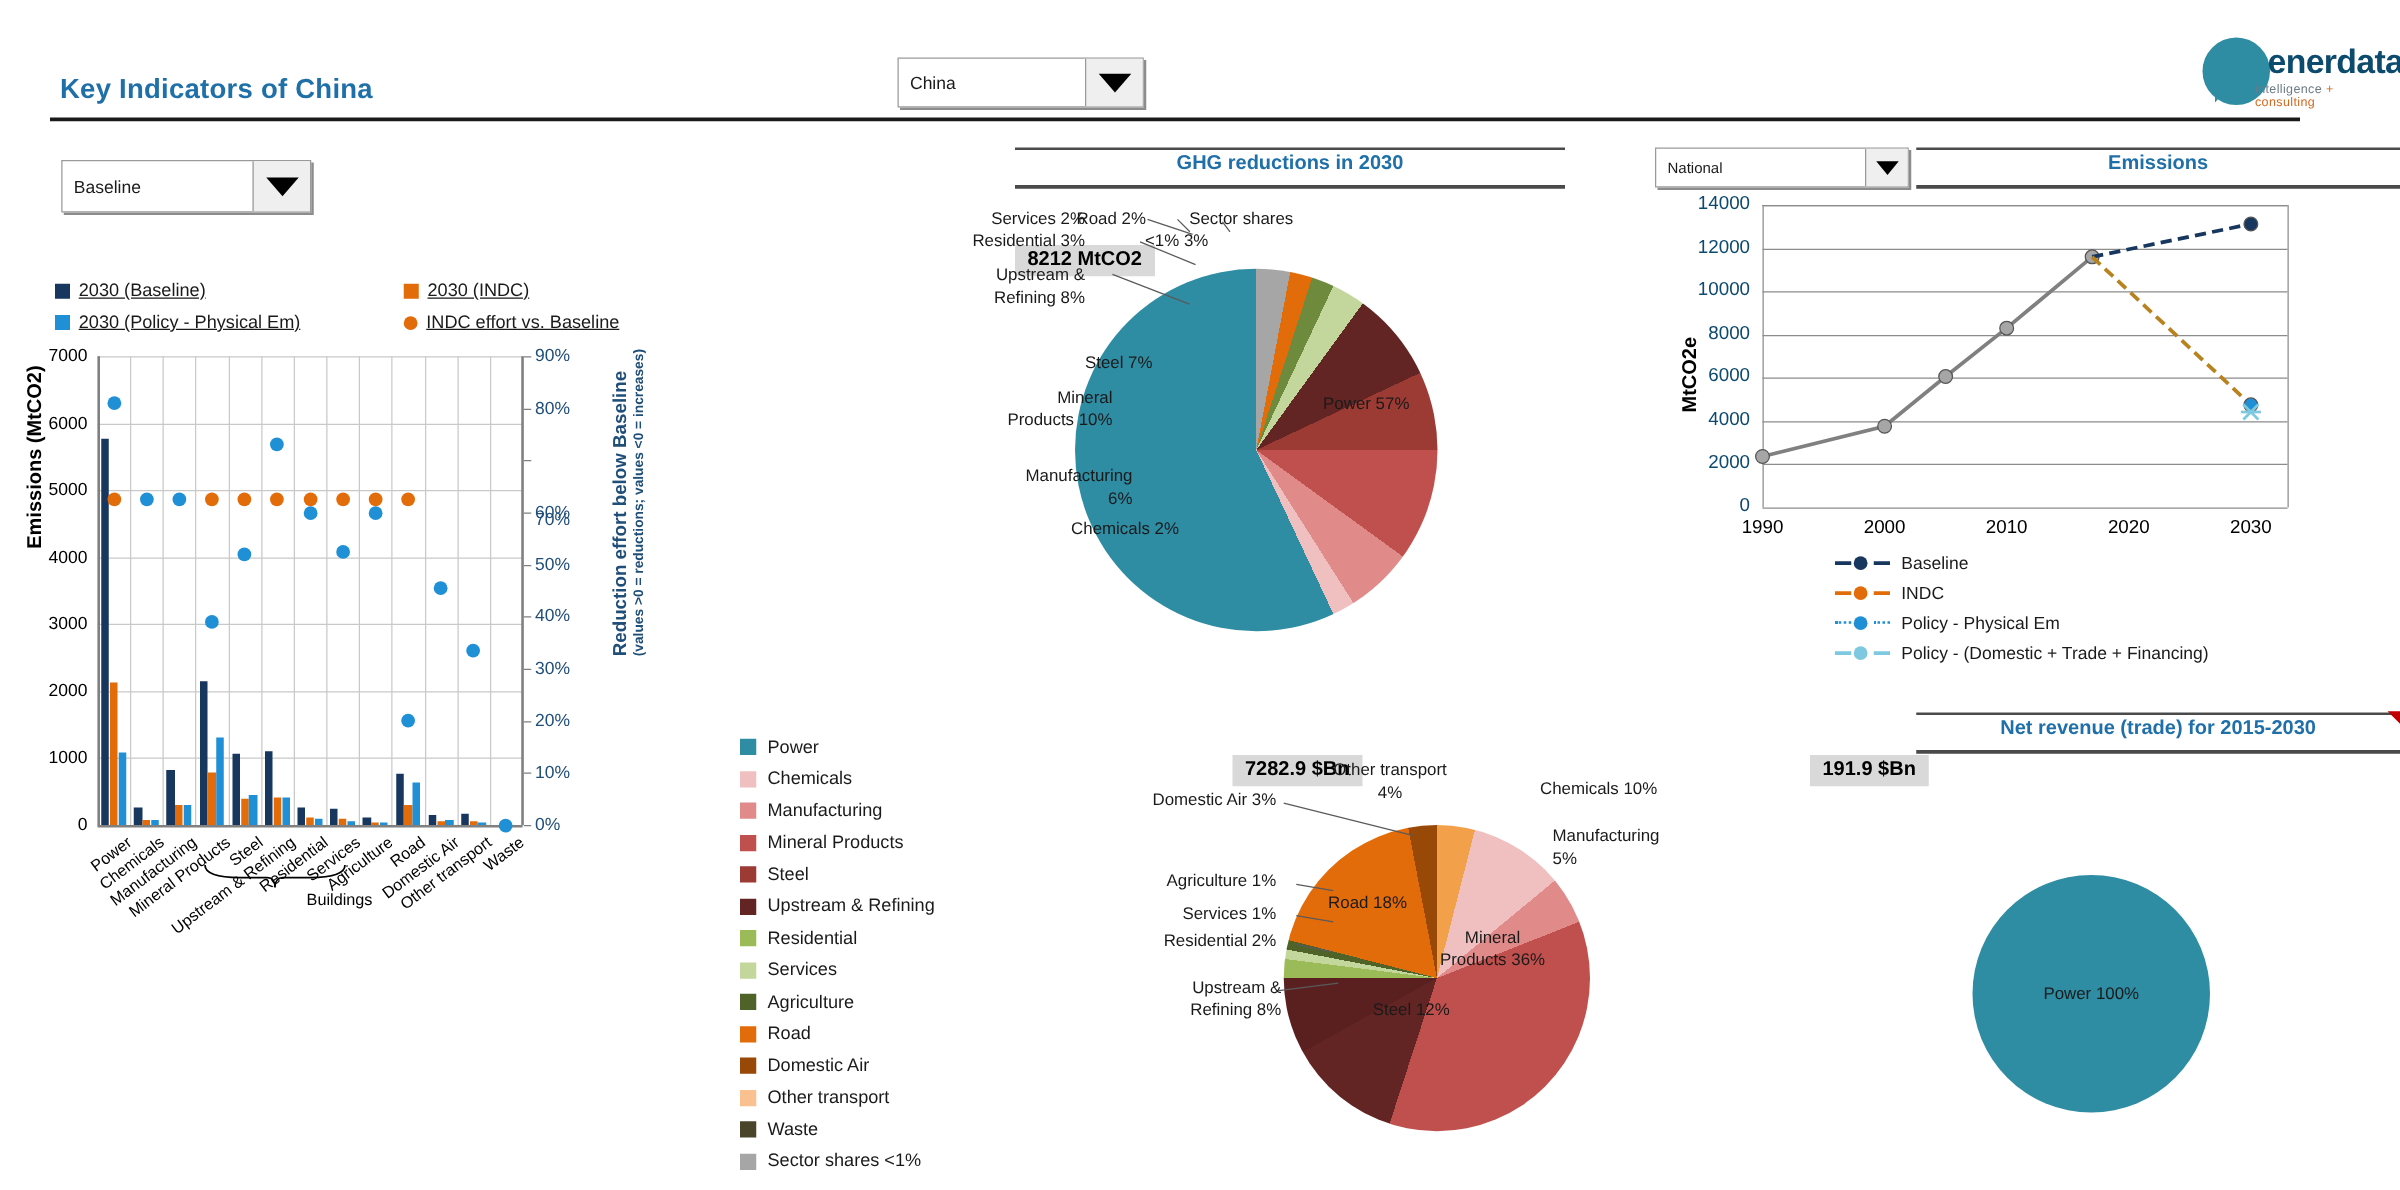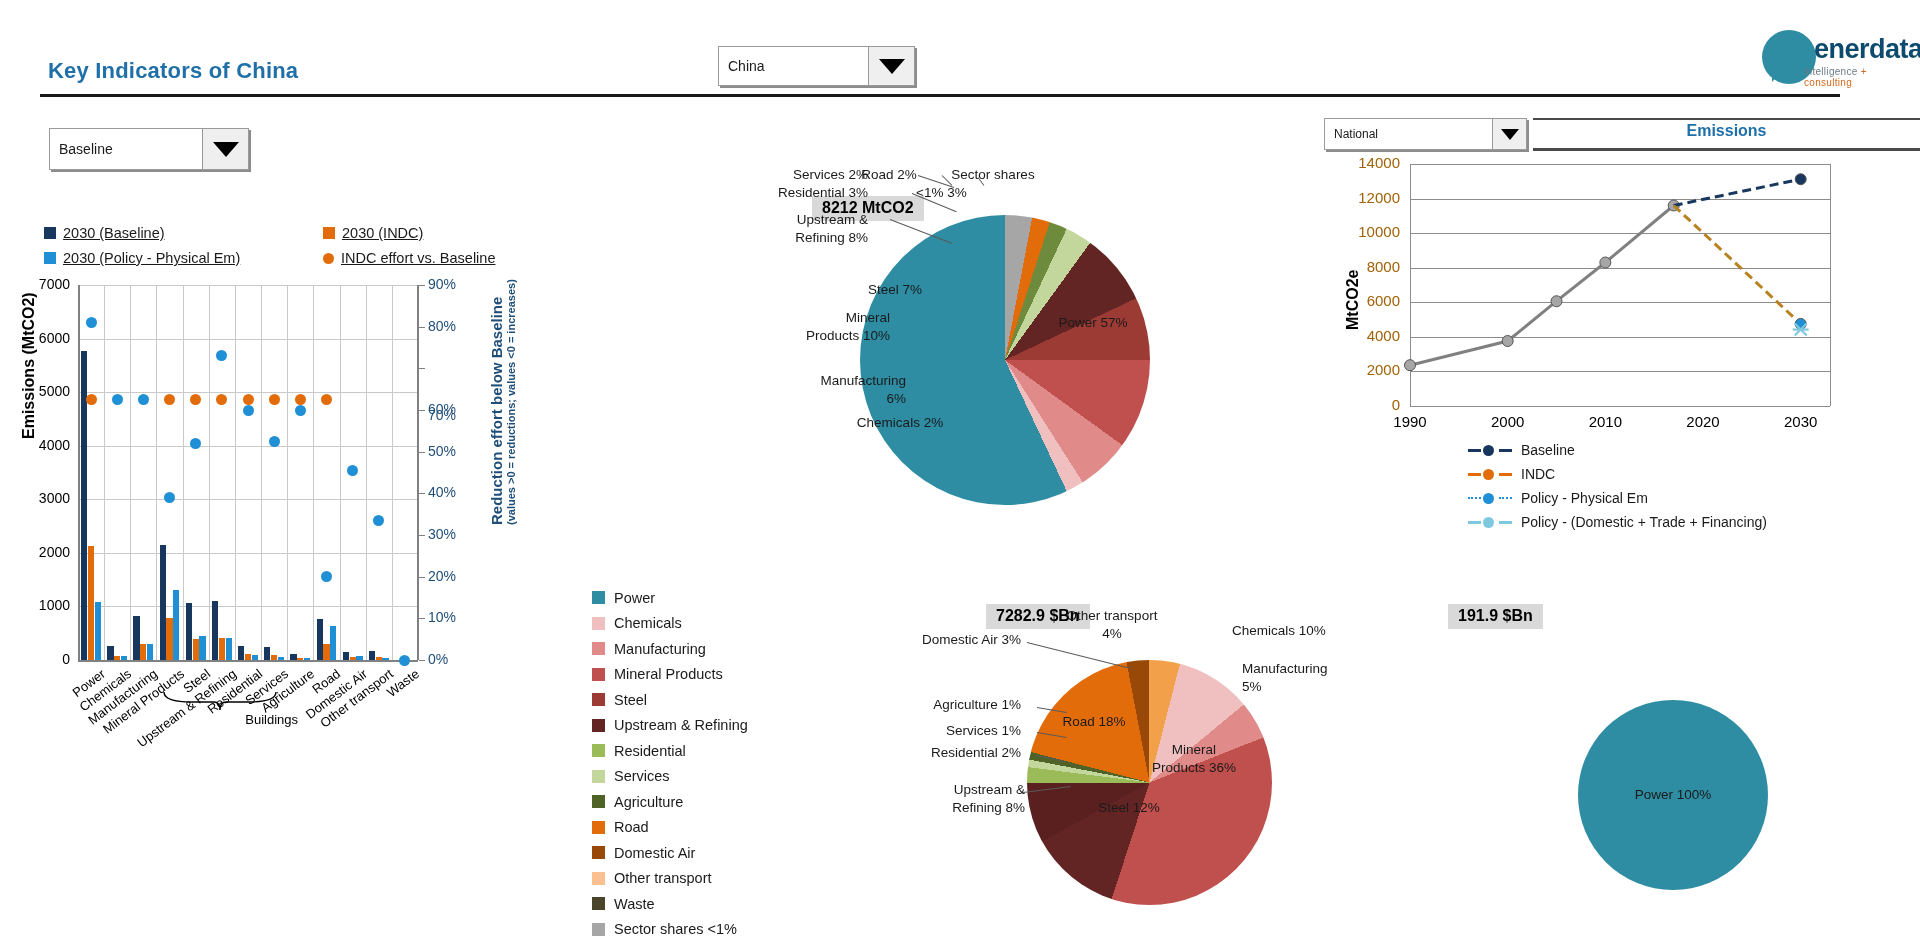--- a/index.html
+++ b/index.html
@@ -145,21 +145,21 @@
   #sector-legend .li { display: flex; align-items: center; height: 25.5px; }
   #sector-legend .sw { width: 13px; height: 13px; margin-right: 9px; }
 
   
   .pie { position: absolute; border-radius: 50%; }
   .pie-lbl { position: absolute; font-size: 13.5px; color: #1a1a1a; white-space: nowrap; }
   .leader { position: absolute; background: #5a5a5a; height: 1px; transform-origin: left center; }
 
   
   #linechart { left: 1324px; top: 150px; width: 580px; height: 310px; }
-  .lc-ytick { position: absolute; font-size: 15px; color: #a16207; text-align: right; white-space: nowrap; }
+  .lc-ytick { position: absolute; font-size: 15px; color: #0c4a6e; text-align: right; white-space: nowrap; }
   .lc-xtick { position: absolute; font-size: 15px; color: #000; text-align: center; white-space: nowrap; }
   .lc-ylab {
     position: absolute;
     transform: rotate(-90deg); transform-origin: left top;
     font-size: 16px; font-weight: bold; color: #000; white-space: nowrap;
   }
   .lc-legend { position: absolute; font-size: 14px; color: #1a1a1a; }
   .lc-legend .li { display: flex; align-items: center; height: 24px; white-space: nowrap; }
   .lc-legend .key { width: 44px; height: 12px; margin-right: 9px; position: relative; flex: 0 0 auto; }
   .lc-legend .key i {
@@ -417,20 +417,25 @@
       <div class="li">
         <span class="sw" style="background:#4a452a"></span>
         <span>Waste</span>
       </div>
       <div class="li">
         <span class="sw" style="background:#a6a6a6"></span>
         <span>Sector shares &lt;1%</span>
       </div>
     </div>
 
+  <div class="abs panel-head" style="left:812px; top:118px; width:440px; height:34px;">
+    <div class="rule-t" style="width:440px;"></div>
+    <div class="rule-b" style="width:440px;"></div>
+    <div class="ttl">GHG reductions in 2030</div>
+  </div>
   <div class="kpi-chip" style="left:812px; top:152px;margin-top:44px;">8212 MtCO2</div>
   <div class="abs" id="ghg-pie-wrap" style="left:860px; top:215px; width:290px; height:290px;">
       <div class="pie" style="left: 0px; top: 0px; width: 290px; height: 290px; background: conic-gradient(rgb(166, 166, 166) 0deg, rgb(166, 166, 166) 10.8deg, rgb(227, 108, 10) 10.8deg, rgb(227, 108, 10) 18deg, rgb(110, 139, 61) 18deg, rgb(110, 139, 61) 25.2deg, rgb(195, 214, 155) 25.2deg, rgb(195, 214, 155) 36deg, rgb(99, 37, 35) 36deg, rgb(99, 37, 35) 64.8deg, rgb(156, 58, 52) 64.8deg, rgb(156, 58, 52) 90deg, rgb(192, 80, 77) 90deg, rgb(192, 80, 77) 126deg, rgb(224, 138, 138) 126deg, rgb(224, 138, 138) 147.6deg, rgb(240, 192, 192) 147.6deg, rgb(240, 192, 192) 154.8deg, rgb(46, 140, 163) 154.8deg, rgb(46, 140, 163) 360deg);"></div>
     </div>
   <div class="abs" id="ghg-pie-labels" style="left:860px; top:215px; width:290px; height:290px;">
       <div class="pie-lbl" style="left: 178px; top: 100px; width: 110px; text-align: center;">Power 57%</div>
       <div class="pie-lbl" style="left: -20px; top: 200px; width: 120px; text-align: center;">Chemicals 2%</div>
       <div class="pie-lbl" style="left: -74px; top: 158px; width: 120px; text-align: right;">Manufacturing</div>
       <div class="pie-lbl" style="left: -74px; top: 176px; width: 120px; text-align: right;">6%</div>
       <div class="pie-lbl" style="left: -90px; top: 95px; width: 120px; text-align: right;">Mineral</div>
@@ -558,19 +563,25 @@
       <div class="pie-lbl" style="left: -160px; top: -28px; width: 154px; text-align: right;">Domestic Air 3%</div>
       <div class="pie-lbl" style="left: 20px; top: -52px; width: 130px; text-align: center;">Other transport</div>
       <div class="pie-lbl" style="left: 20px; top: -34px; width: 130px; text-align: center;">4%</div>
       <div class="leader" style="left: 0px; top: -18px; width: 107.201px; transform: rotate(14.0362deg);"></div>
       <div class="leader" style="left: 10px; top: 47px; width: 30.4138px; transform: rotate(9.46232deg);"></div>
       <div class="leader" style="left: 10px; top: 72px; width: 30.4138px; transform: rotate(9.46232deg);"></div>
       <div class="leader" style="left: 10px; top: 95px; width: 28.6356px; transform: rotate(12.0948deg);"></div>
       <div class="leader" style="left: -4px; top: 132px; width: 48.3735px; transform: rotate(-7.12502deg);"></div>
     </div>
 
+  <div class="abs panel-head" style="left:1533px; top:570px; width:387px; height:34px;">
+    <div class="rule-t" style="width:387px;"></div>
+    <div class="rule-b" style="width:387px;"></div>
+    <div class="ttl">Net revenue (trade) for 2015-2030</div>
+    <div class="corner-flag" style="right:-1px; top:-1px;"></div>
+  </div>
   <div class="kpi-chip" style="left:1448px; top:604px;">191.9 $Bn</div>
   <div class="abs" id="rev-pie-wrap" style="left:1578px; top:700px; width:190px; height:190px;">
       <div class="pie" style="left: 0px; top: 0px; width: 190px; height: 190px; background: rgb(46, 140, 163);"></div>
       <div class="pie-lbl" style="left: 0px; top: 87px; width: 190px; text-align: center;">Power 100%</div>
     </div>
 
 </div>
 
 </body></html>

